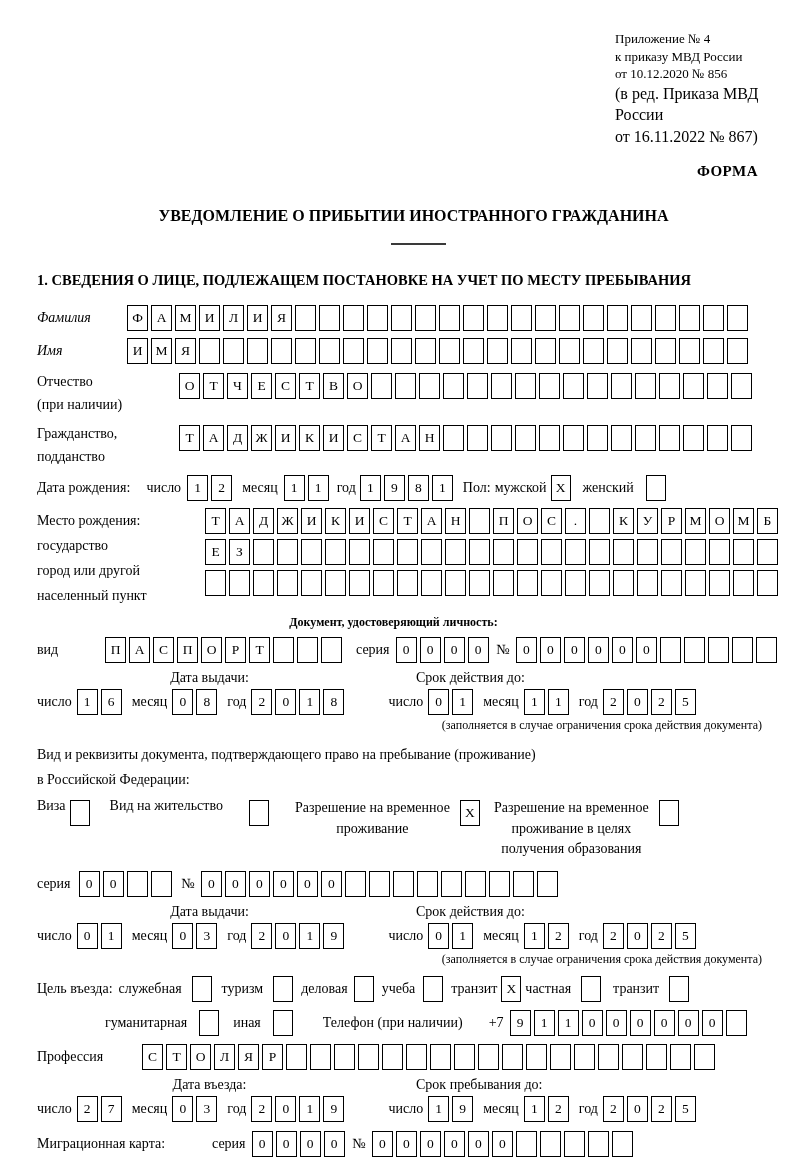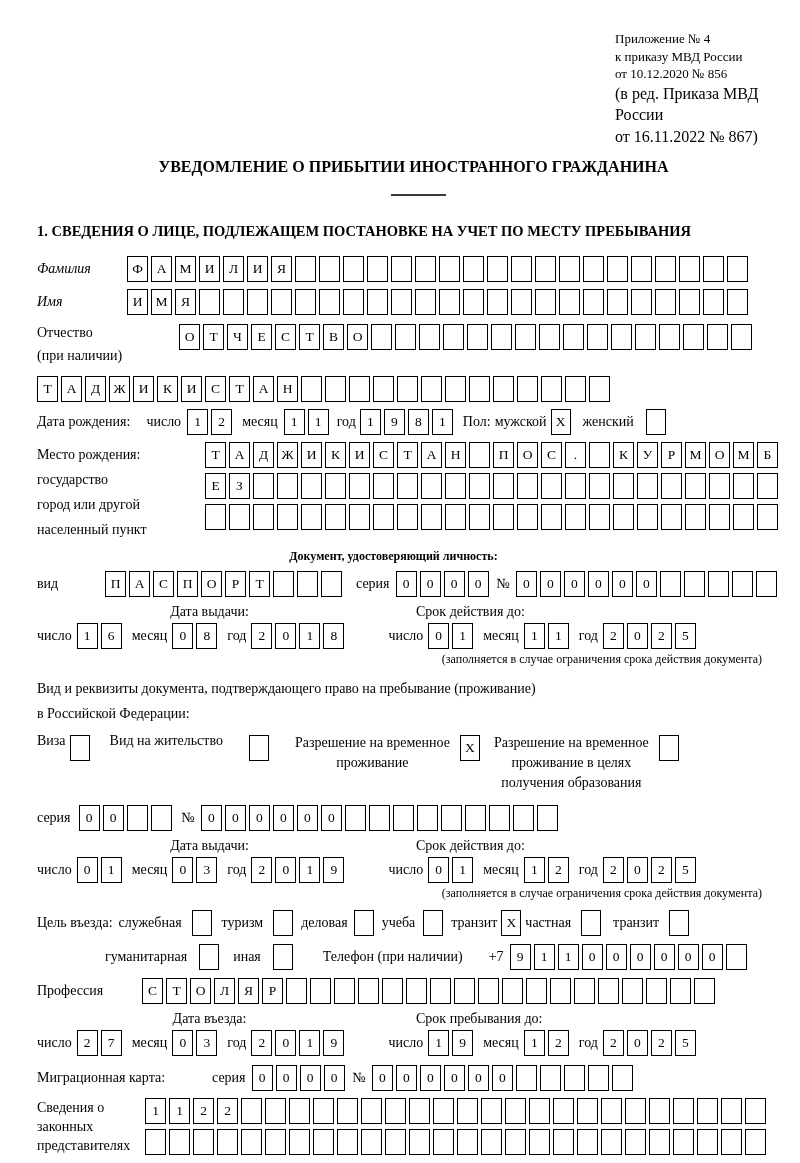--- a/index.html
+++ b/index.html
@@ -4,21 +4,21 @@
 <style>
   html,body{margin:0;padding:0;background:#fff;}
   body{width:800px;height:1163px;overflow:hidden;color:#000;
        font-family:"Liberation Serif","DejaVu Serif",serif;font-size:14px;}
   .page{padding:30px 10px 0 37px;box-sizing:border-box;width:800px;}
 
   .hdrblock{margin-left:578px;font-size:13px;line-height:1.35;}
   .hdrblock .small{font-size:16px;}
   .forma{text-align:right;padding-right:32px;font-weight:bold;font-size:15px;margin-top:16px;letter-spacing:.5px;}
 
-  .title{text-align:center;font-weight:bold;font-size:16px;line-height:1.5;margin-top:8px;}
+  .title{text-align:center;font-weight:bold;font-size:16px;line-height:1.5;margin-top:24px;}
   .uline{display:inline-block;width:55px;border-bottom:2px solid #3a3a3a;height:12px;margin-left:10px;}
 
   .sheading{font-weight:bold;font-size:14.5px;margin:20px 0 16px 0;}
 
   .frow{display:flex;align-items:center;margin-bottom:7px;}
   .frow.top{align-items:flex-start;}
   .strip{display:flex;gap:3px;flex:0 0 auto;}
   .cell{flex:0 0 auto;width:21px;height:26px;border:1.6px solid #000;box-sizing:border-box;
         text-align:center;line-height:23px;font-size:13.5px;background:#fff;}
   .cbox{width:20px;height:26px;}
@@ -59,20 +59,21 @@
 <div class="page">
 
   <div class="hdrblock">
     <div>Приложение № 4</div>
     <div>к приказу МВД России</div>
     <div>от 10.12.2020 № 856</div>
     <div class="small">(в ред. Приказа МВД России</div>
     <div class="small">от 16.11.2022 № 867)</div>
   </div>
 
+  <div class="forma">ФОРМА</div>
 
   <div class="title">
     <div>УВЕДОМЛЕНИЕ О ПРИБЫТИИ ИНОСТРАННОГО ГРАЖДАНИНА</div>
     <div>
       <span class="uline"></span>
     </div>
   </div>
 
   <div class="sheading">1. СВЕДЕНИЯ О ЛИЦЕ, ПОДЛЕЖАЩЕМ ПОСТАНОВКЕ НА УЧЕТ ПО МЕСТУ ПРЕБЫВАНИЯ</div>
 
@@ -167,20 +168,24 @@
         <span class="cell"></span>
         <span class="cell"></span>
         <span class="cell"></span>
         <span class="cell"></span>
         <span class="cell"></span>
         <span class="cell"></span>
       </span>
   </div>
 
   <div class="frow top">
+    <span class="w142">
+      <span>Гражданство,</span><br>
+      <span>подданство</span>
+    </span>
     <span class="strip" style="margin-top:2px">
         <span class="cell">Т</span>
         <span class="cell">А</span>
         <span class="cell">Д</span>
         <span class="cell">Ж</span>
         <span class="cell">И</span>
         <span class="cell">К</span>
         <span class="cell">И</span>
         <span class="cell">С</span>
         <span class="cell">Т</span>

